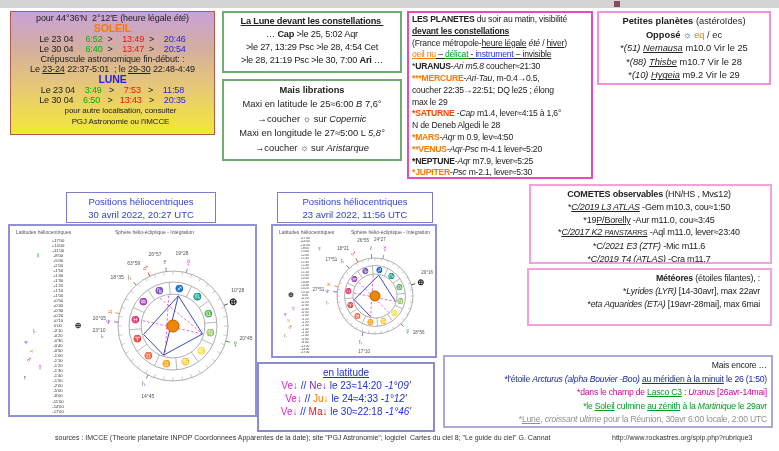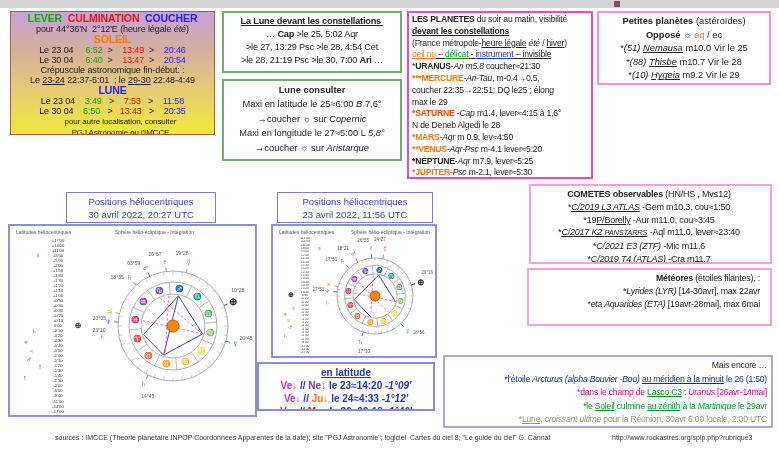--- a/index.html
+++ b/index.html
@@ -20,22 +20,22 @@
   .planets{left:407px;top:11px;width:186px;height:168px;border:2px solid #e649c0;text-align:left;
            font-size:8.6px;line-height:11.8px;letter-spacing:-0.2px;padding:1px 0 6px 3px;}
   .asteroids{left:597px;top:11px;width:174px;height:74px;border:2px solid #f590dd;text-align:center;
            font-size:9.3px;line-height:13.6px;padding-top:2px;}
   .comets{left:529px;top:184px;width:243px;height:80px;border:2px solid #f5a0dd;text-align:center;
            font-size:9px;line-height:12.8px;letter-spacing:-0.2px;padding:2px 3px 0 0;}
   .meteors{left:527px;top:268px;width:245px;height:58px;border:2px solid #f5a0dd;text-align:right;
            font-size:8.8px;line-height:13.2px;letter-spacing:-0.2px;padding:2px 10px 0 0;}
   .more{left:443px;top:355px;width:330px;height:73px;border:2px solid #a9a9dd;text-align:right;
            font-size:8.6px;line-height:13.6px;letter-spacing:-0.2px;padding:2px 4px 0 0;}
-  .enlat{left:257px;top:362px;width:178px;height:49px;border:2px solid #8b8bd0;text-align:center;
-           font-size:10px;line-height:13px;padding-top:2px;color:#2233cc;font-weight:bold;}
+  .enlat{left:257px;top:362px;width:178px;height:70px;border:2px solid #8b8bd0;text-align:center;
+           font-size:10px;line-height:13px;padding-top:2px;color:#2233cc;}
   .titlebox{position:absolute;box-sizing:border-box;border:1px solid #7d7dcc;color:#3344cc;
            text-align:center;font-size:9.5px;line-height:13px;padding-top:2px;background:#fff;}
   .t1{left:66px;top:192px;width:150px;height:31px;}
   .t2{left:277px;top:192px;width:156px;height:31px;}
   .panel{position:absolute;box-sizing:border-box;border:2px solid #9090d5;background:#fff;}
   .p1{left:8px;top:224px;width:249px;height:193px;}
   .p2{left:271px;top:224px;width:166px;height:134px;}
   .axis-label{position:absolute;left:6px;top:3px;font-size:5px;color:#555;}
   .sphere-label{position:absolute;top:3px;font-size:5px;color:#555;}
   .p1 .sphere-label{left:105px;} .p2 .sphere-label{left:78px;}
@@ -59,41 +59,40 @@
 </style>
 </head>
 <body>
 
 <div class="canvas">
   <div class="topbar">
     <div class="nub"></div>
   </div>
 
   <div class="box sunmoon">
-      <div class="ln"><span class="c-green2 c-b c-lg">LEVER</span><span class="c-lg">  </span><span class="c-red c-b c-lg">CULMINATION</span><span class="c-lg">  </span><span class="c-blue2 c-b c-lg">COUCHER</span></div>
       <div class="ln"><span>pour 44°36'N  2°12'E (heure légale </span><span class="c-i">été</span><span>)</span></div>
       <div class="ln"><span class="c-orange c-b c-lg">SOLEIL</span></div>
       <div class="ln"><span>Le 23 04&nbsp;&nbsp;&nbsp;&nbsp;&nbsp;</span><span class="c-green2">6:52</span><span>&nbsp;&nbsp;&gt;&nbsp;&nbsp;&nbsp;&nbsp;</span><span class="c-red">13:49</span><span>&nbsp;&nbsp;&gt;&nbsp;&nbsp;&nbsp;&nbsp;</span><span class="c-blue2">20:46</span></div>
       <div class="ln"><span>Le 30 04&nbsp;&nbsp;&nbsp;&nbsp;&nbsp;</span><span class="c-green2">6:40</span><span>&nbsp;&nbsp;&gt;&nbsp;&nbsp;&nbsp;&nbsp;</span><span class="c-red">13:47</span><span>&nbsp;&nbsp;&gt;&nbsp;&nbsp;&nbsp;&nbsp;</span><span class="c-blue2">20:54</span></div>
       <div class="ln"><span>Crépuscule astronomique fin-début: :</span></div>
       <div class="ln"><span>Le </span><span class="c-u">23-24</span><span> 22:37-5:01  ; le </span><span class="c-u">29-30</span><span> 22:48-4:49</span></div>
       <div class="ln"><span class="c-blue2 c-b c-lg">LUNE</span></div>
       <div class="ln"><span>Le 23 04&nbsp;&nbsp;&nbsp;&nbsp;</span><span class="c-green2">3:49</span><span>&nbsp;&nbsp;&nbsp;&gt;&nbsp;&nbsp;&nbsp;&nbsp;</span><span class="c-red">7:53</span><span>&nbsp;&nbsp;&nbsp;&gt;&nbsp;&nbsp;&nbsp;&nbsp;</span><span class="c-blue2">11:58</span></div>
       <div class="ln"><span>Le 30 04&nbsp;&nbsp;&nbsp;&nbsp;</span><span class="c-green2">6:50</span><span>&nbsp;&nbsp;&nbsp;&gt;&nbsp;&nbsp;&nbsp;</span><span class="c-red">13:43</span><span>&nbsp;&nbsp;&nbsp;&gt;&nbsp;&nbsp;&nbsp;&nbsp;</span><span class="c-blue2">20:35</span></div>
       <div class="ln"><span class="c-sm">pour autre localisation, consulter</span></div>
       <div class="ln"><span class="c-sm">PGJ Astronomie ou l'IMCCE</span></div>
     </div>
   <div class="box moonconst">
       <div class="ln"><span class="c-b c-u">La Lune devant les constellations </span></div>
       <div class="ln"><span>… </span><span class="c-b">Cap</span><span> &gt;le 25, 5:02 Aqr</span></div>
       <div class="ln"><span>&gt;le 27, 13:29 Psc &gt;le 28, 4:54 Cet</span></div>
       <div class="ln"><span>&gt;le 28, 21:19 Psc &gt;le 30, 7:00 </span><span class="c-b">Ari</span><span> …</span></div>
     </div>
   <div class="box librations">
-      <div class="ln"><span class="c-b">Lune consulter</span></div>
+      <div class="ln"><span class="c-b">Mais librations</span></div>
       <div class="ln"><span>Maxi en latitude le 25≈6:00 </span><span class="c-i">B</span><span> 7,6°</span></div>
       <div class="ln"><span>→coucher ☼ sur </span><span class="c-i">Copernic</span></div>
       <div class="ln"><span>Maxi en longitude le 27≈5:00 L </span><span class="c-i">5,8°</span></div>
       <div class="ln"><span>→coucher ☼ sur </span><span class="c-i">Aristarque</span></div>
     </div>
   <div class="box planets">
       <div class="ln"><span class="c-b">LES PLANETES</span><span> du soir au matin, visibilité</span></div>
       <div class="ln"><span class="c-b c-u">devant les constellations</span></div>
       <div class="ln"><span>(France métropole-</span><span class="c-u">heure légale</span><span> </span><span class="c-i">été</span><span> / </span><span class="c-u">hiver</span><span>)</span></div>
       <div class="ln"><span class="c-orange c-u">oeil nu</span><span class="c-u"> – </span><span class="c-green c-u">délicat</span><span class="c-u"> - </span><span class="c-blue c-u">instrument</span><span class="c-u"> – </span><span class="c-u">invisible</span></div>

